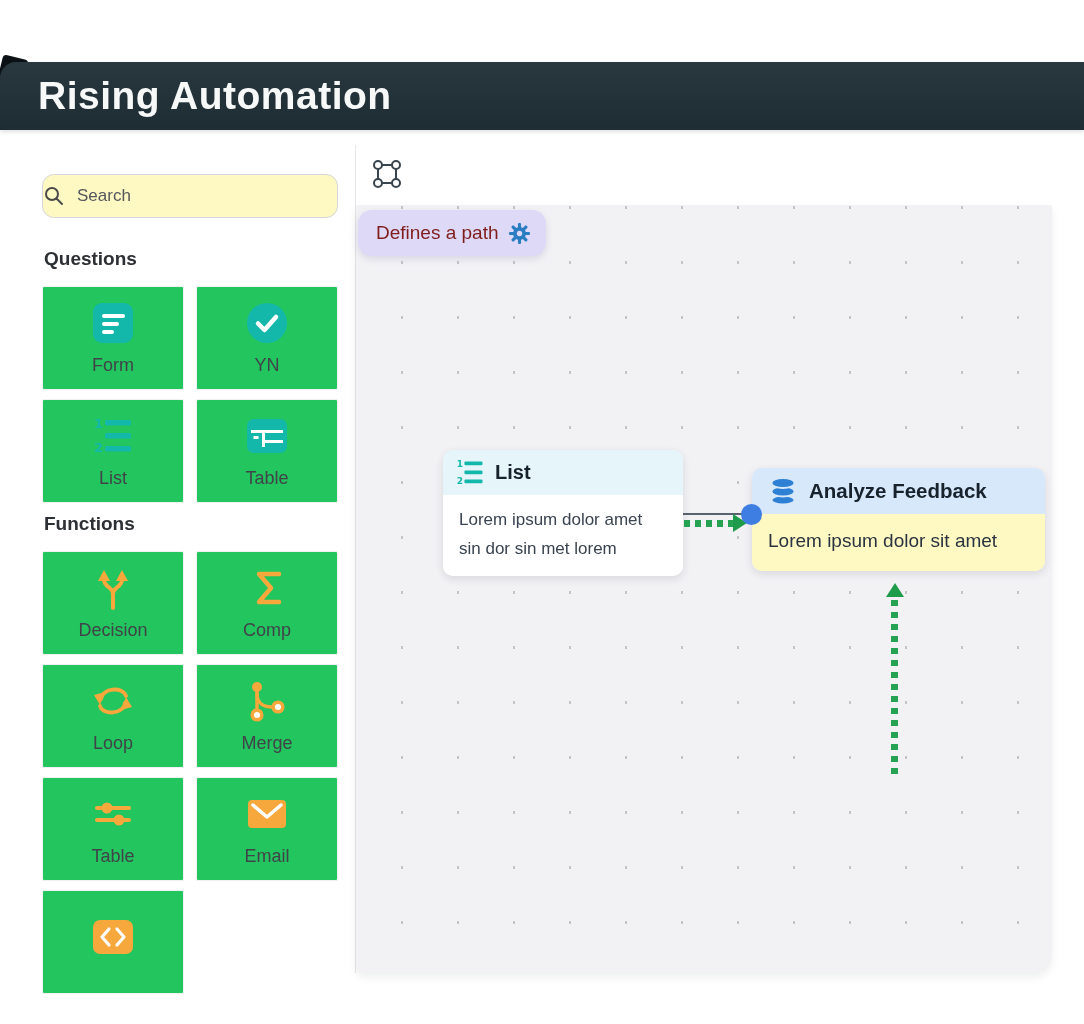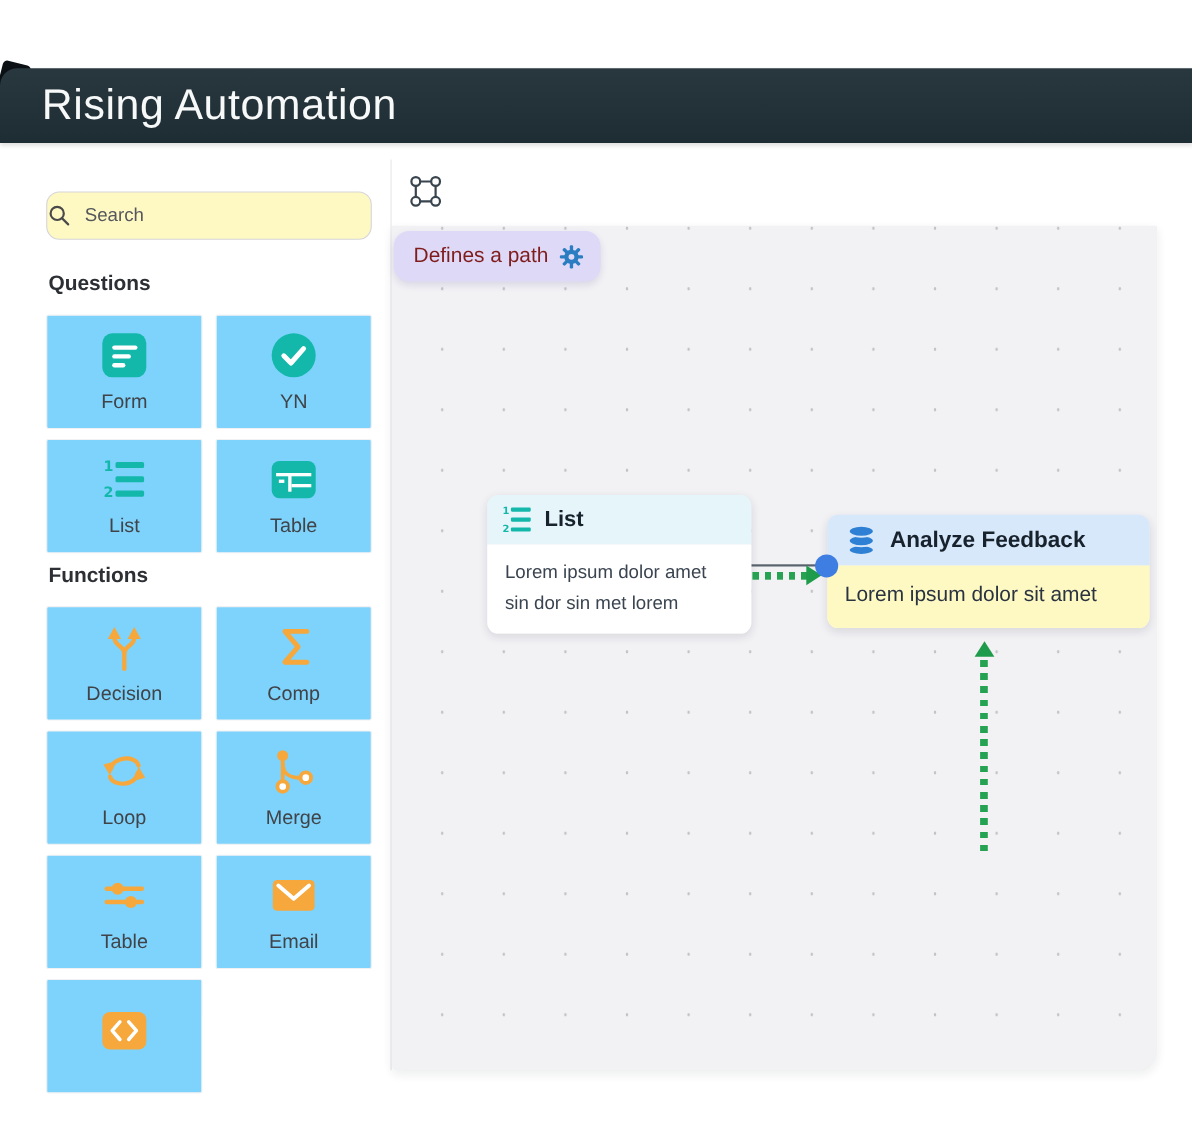--- a/index.html
+++ b/index.html
@@ -13,39 +13,39 @@
     position:absolute; left:0; top:57px; width:26px; height:26px;
     background:#0b1114; transform:rotate(14deg); border-radius:4px; z-index:1;
   }
   .topbar {
     position:absolute; left:0; top:62px; width:1084px; height:68px;
     background:linear-gradient(180deg,#29383f 0%, #1e2c34 100%);
     border-top-left-radius:16px; display:flex; align-items:center; z-index:2;
     box-shadow:0 2px 4px rgba(0,0,0,0.12);
   }
   .topbar h1 {
-    margin:0 0 0 38px; font-size:39px; font-weight:400; letter-spacing:0.5px;
+    margin:0 0 0 38px; font-size:39px; font-weight:700; letter-spacing:0.5px;
     color:#f7f8f8; font-family:"Liberation Sans", sans-serif;
   }
   
   .sidebar { position:absolute; left:42px; top:174px; width:296px; z-index:1; }
   .searchbox {
     height:44px; border:1.5px solid #d5d5d9; border-radius:12px; background:#fef9c3;
     display:flex; align-items:center; padding:0 0; gap:10px;
   }
   .searchbox input {
     border:none; outline:none; background:transparent; width:100%;
     font-size:17px; color:#333; font-family:"Liberation Sans", sans-serif;
   }
   .searchbox input::placeholder { color:#54575c; opacity:1; }
   .sec-heading { font-size:19px; font-weight:600; color:#2c2f33; margin:30px 0 16px 2px; }
   .sec-heading.fn { margin-top:10px; }
   .tiles { display:grid; grid-template-columns:1fr 1fr; column-gap:12px; row-gap:9px; }
   .tile {
-    height:104px; background:#7dd3fc; border:1px solid #f1f1f4; border-radius:2px;
+    height:104px; background:#22c55e; border:1px solid #f1f1f4; border-radius:2px;
     display:flex; flex-direction:column; align-items:center; justify-content:center;
     gap:9px; cursor:grab;
   }
   .t-icon { height:46px; display:flex; align-items:center; justify-content:center; }
   .t-label { font-size:18px; color:#404348; font-weight:500; min-height:1px; }
   
   .divider { position:absolute; left:355px; top:145px; width:1px; height:828px; background:#e7e7eb; }
   .graph-btn { position:absolute; left:370px; top:157px; width:34px; height:34px; cursor:pointer; z-index:3; }
   .canvas {
     position:absolute; left:356px; top:205px; width:696px; height:768px;

